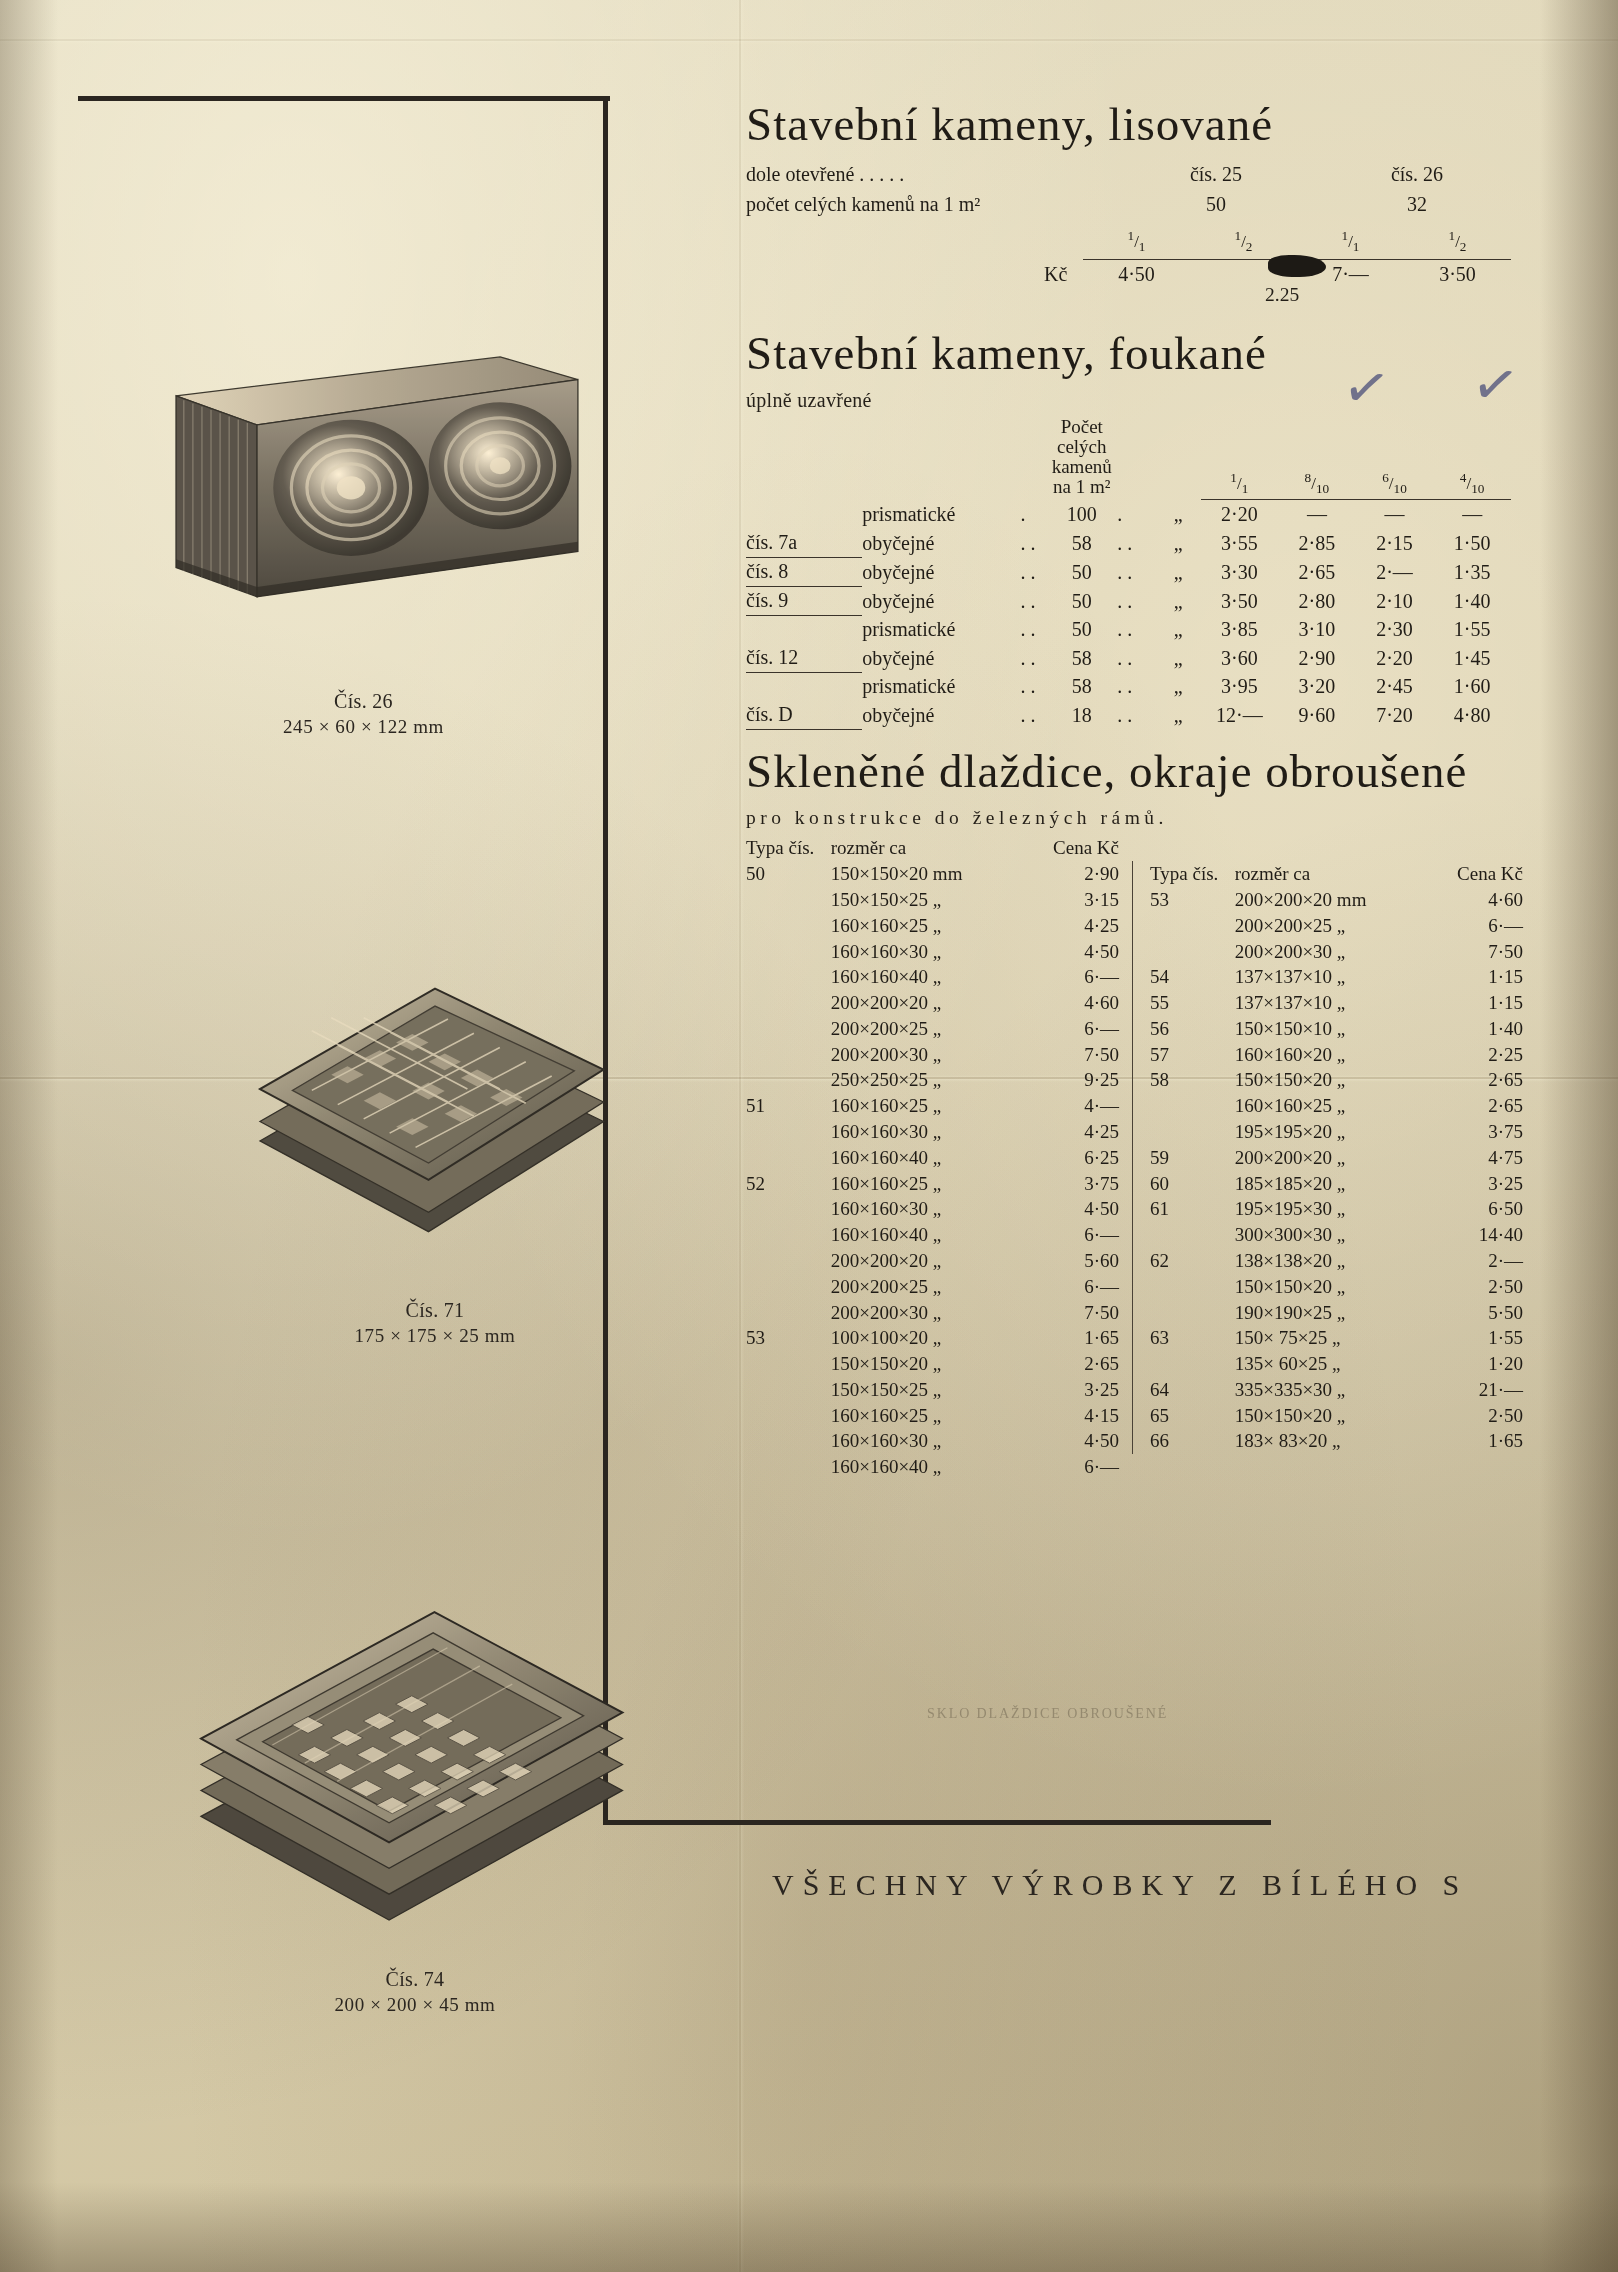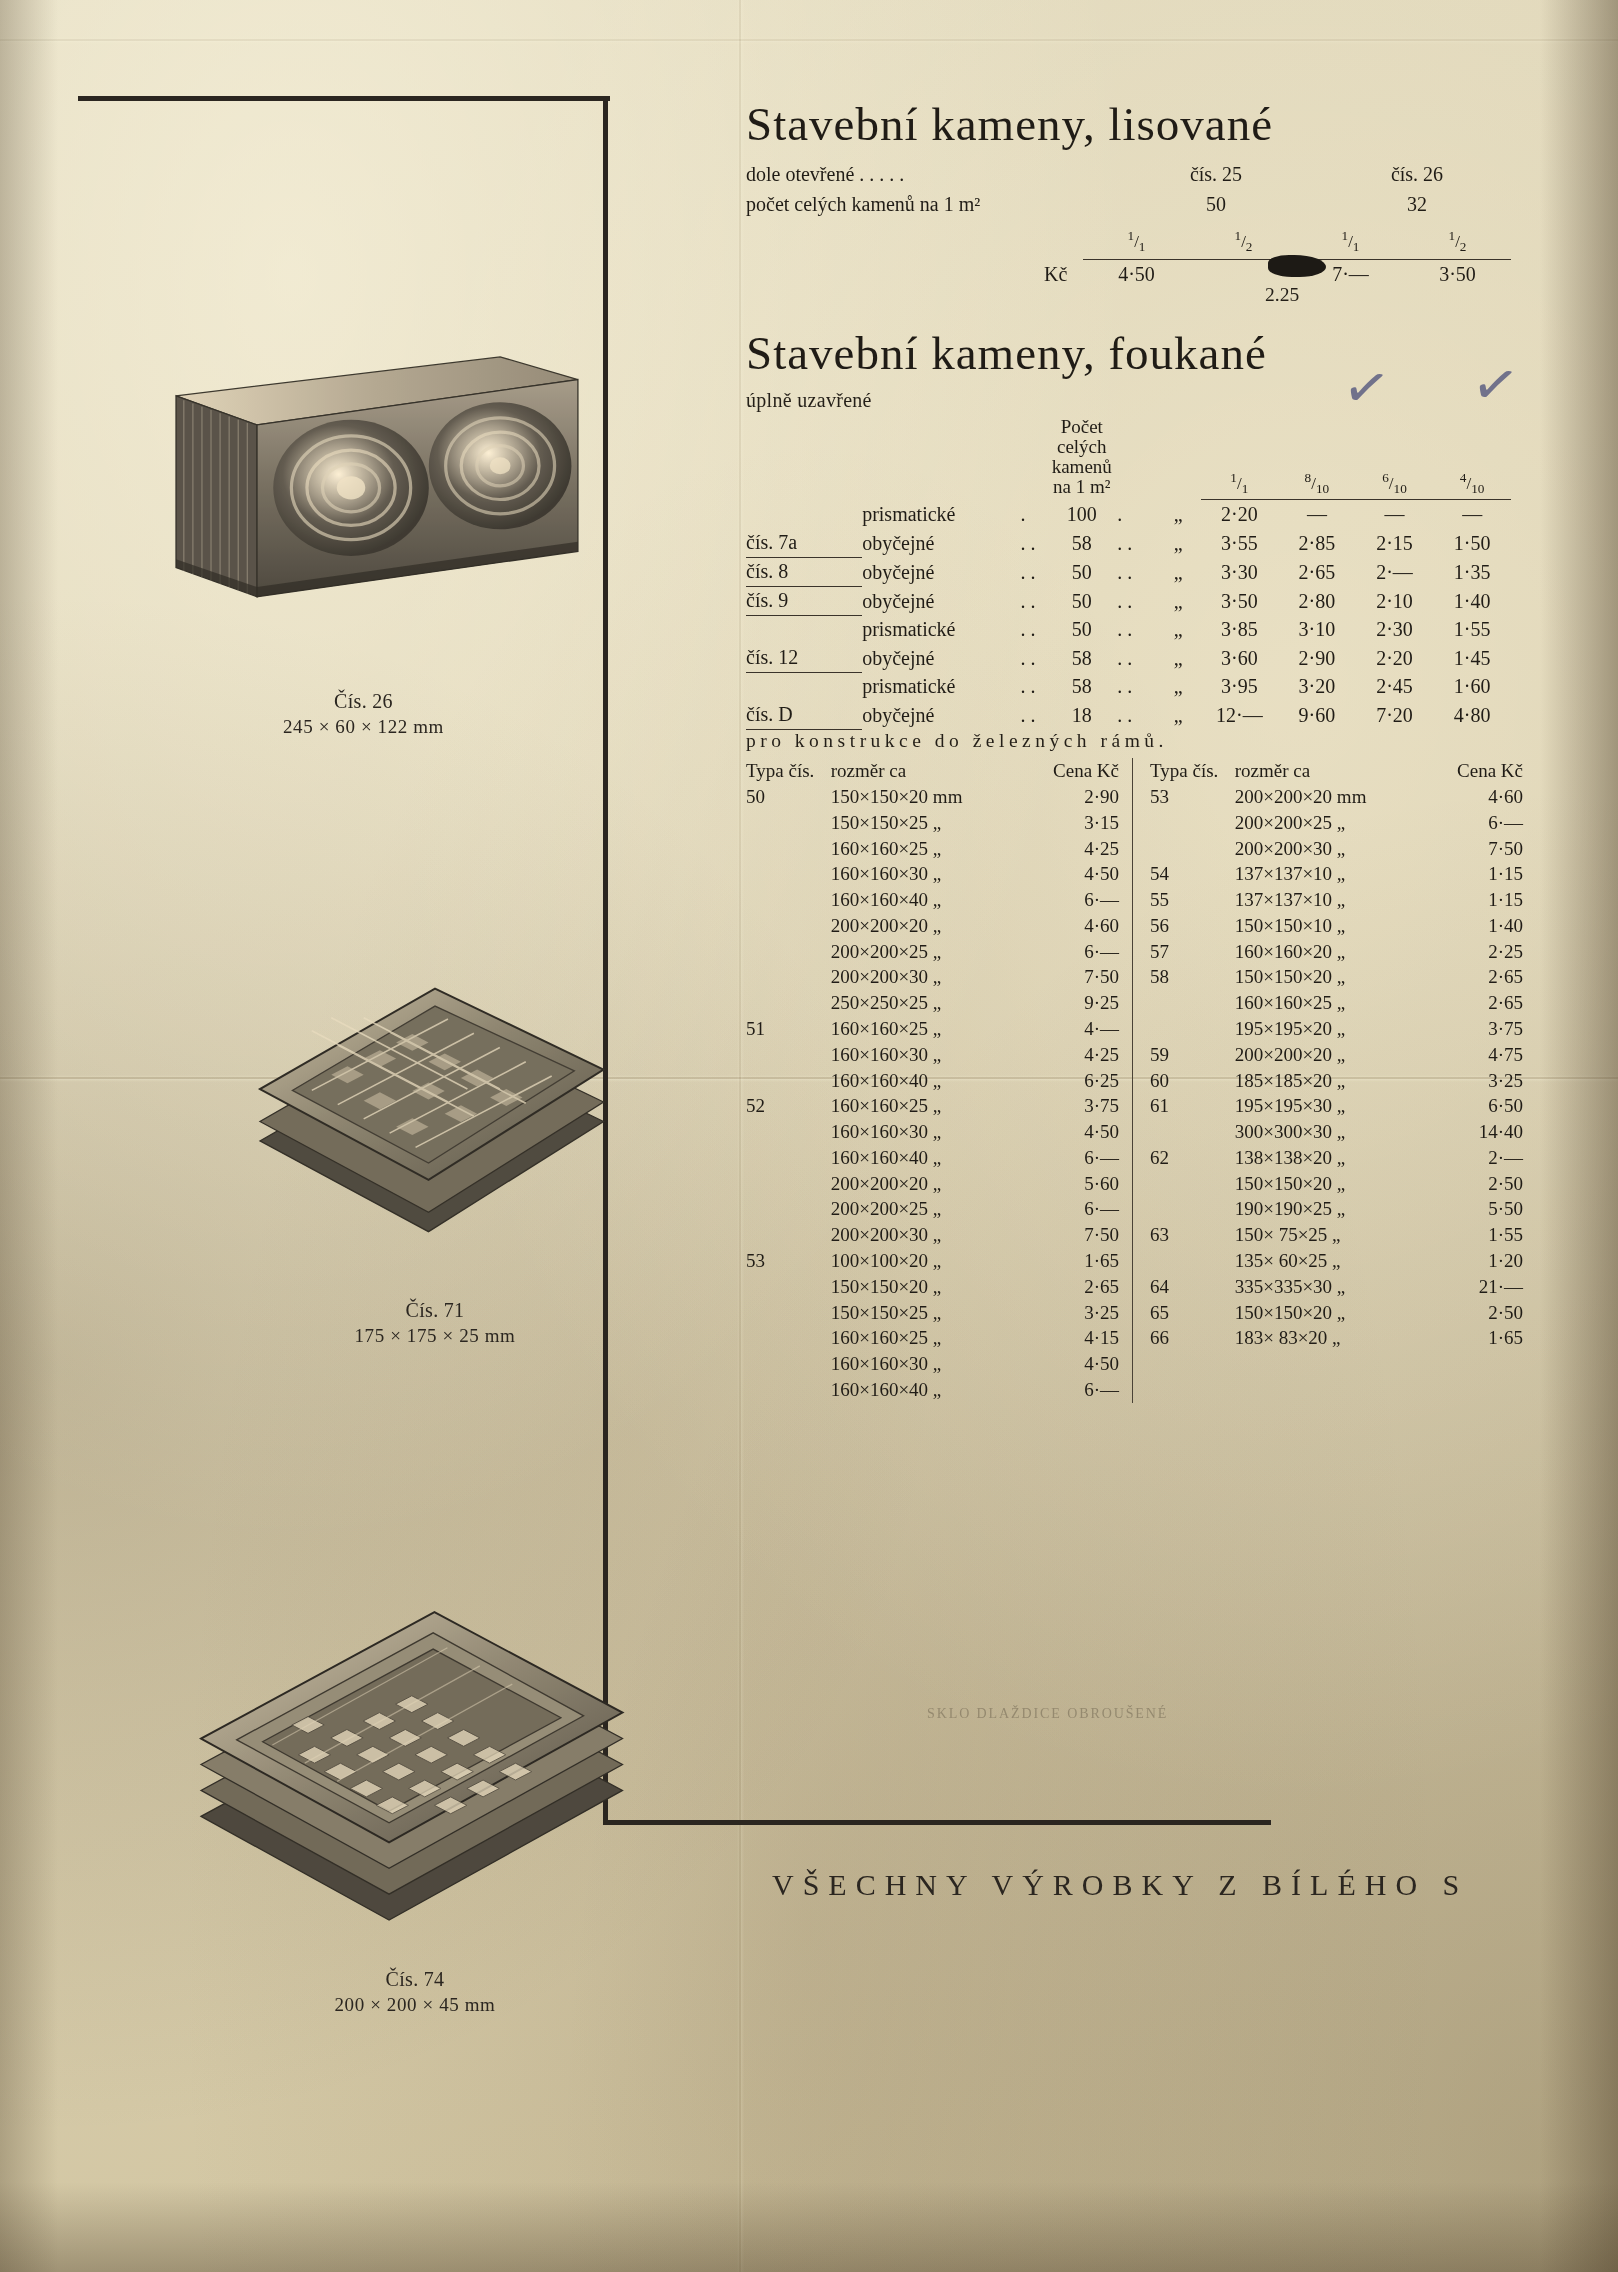--- a/index.html
+++ b/index.html
@@ -56,21 +56,21 @@
   td,th{padding:1.3px 0;font-weight:400;text-align:left;vertical-align:bottom;}
   .num{text-align:right;}
   .ctr{text-align:center;}
   .frac{font-size:17px;}
   .ul{border-bottom:1.3px solid #3a332a;}
 
   .tbl1 td{padding:3.2px 0;}
   .tbl2 td{padding:2.6px 0;}
   .tbl3 td{padding:1.9px 0;font-size:19px;}
 
-  .tiles-wrap{display:flex;gap:0;margin-top:3.9px;}
+  .tiles-wrap{display:flex;gap:0;margin-top:3.9px;align-items:center;}
   .tiles-col{width:386px;}
   .tiles-col.second{border-left:1.3px solid #4a4236;padding-left:17px;width:389px;}
 
   .footline{
     position:absolute;left:772px;top:1868px;
     font-size:30px;letter-spacing:9px;color:#2b2620;
     font-family:"Liberation Serif", serif;
   }
   .ghost{
     position:absolute;left:927px;top:1706px;
@@ -418,20 +418,21 @@
             <td>. .</td>
             <td class="ctr">„</td>
             <td class="ctr">12·—</td>
             <td class="ctr">9·60</td>
             <td class="ctr">7·20</td>
             <td class="ctr">4·80</td>
           </tr>
         </tbody>
     </table>
 
+    <h2 class="heading" style="margin-top:14.3px;">Skleněné dlaždice, okraje obroušené</h2>
     <div class="smallcaps-wide" style="margin-bottom:6.5px;">pro konstrukce do železných rámů.</div>
 
     <div class="tiles-wrap">
       <div class="tiles-col">
         <table class="tbl3" style="width:373px;">
           <tbody>
               <tr>
             <td style="width:84px;">Typa čís.</td>
             <td style="width:195px;">rozměr ca</td>
             <td class="num" style="width:91px;">Cena Kč</td>

